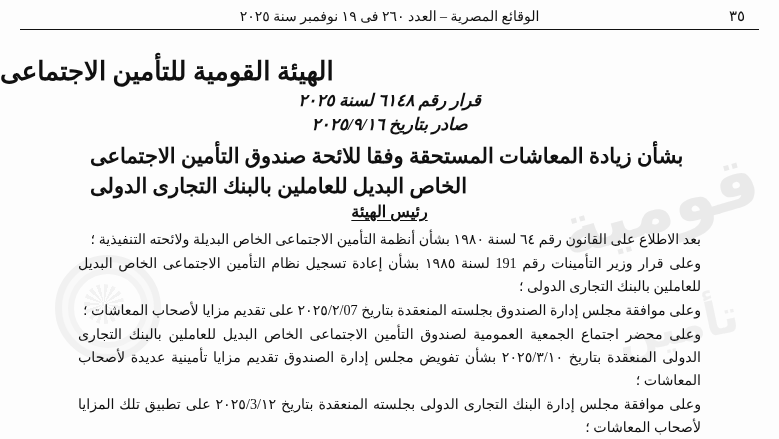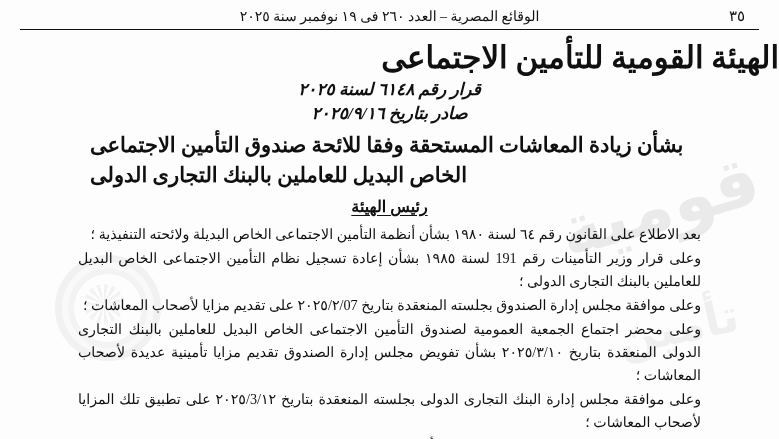--- a/index.html
+++ b/index.html
@@ -97,24 +97,24 @@
     text-align: center;
     letter-spacing: 2px;
   }
   .header-rule {
     margin: 4px 20px 0 20px;
     border-top: 1.6px solid #111;
   }
 
   
   .org-title {
-    text-align: right;
-    font-size: 31px;
+    text-align: left;
+    font-size: 26px;
     font-weight: bold;
-    margin-top: 9px;
+    margin-top: 26px;
     letter-spacing: 0px;
   }
   .decision-no,
   .decision-date {
     text-align: center;
     font-size: 17px;
     font-weight: bold;
     margin-top: 3px;
     font-style: italic;
   }
@@ -123,21 +123,21 @@
     font-size: 21px;
     font-weight: bold;
     margin-top: 6px;
     line-height: 1.45;
     padding: 0 90px;
   }
   .authority {
     text-align: center;
     font-size: 16px;
     font-weight: bold;
-    margin-top: 6px;
+    margin-top: 0;
     text-decoration: underline;
     text-underline-offset: 3px;
   }
 
   
   .body {
     margin: 7px 78px 0 78px;
     font-size: 14.2px;
     line-height: 1.62;
     text-align: justify;

